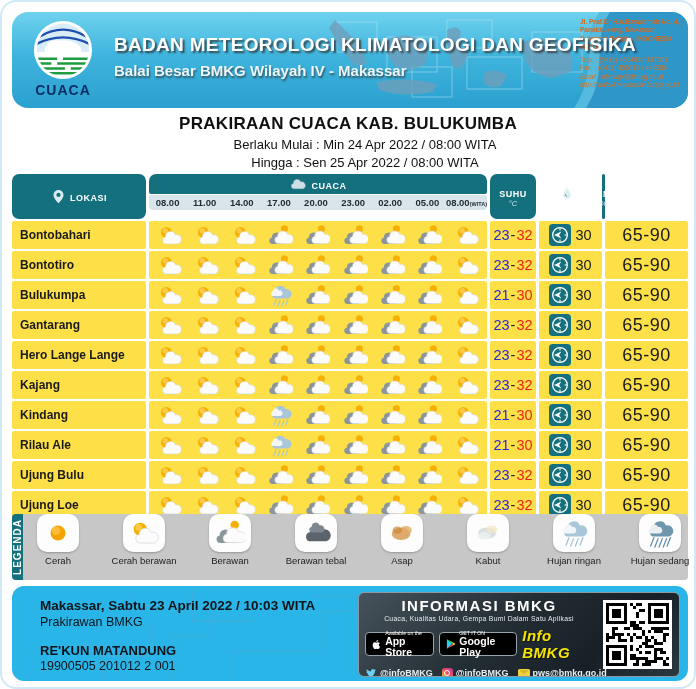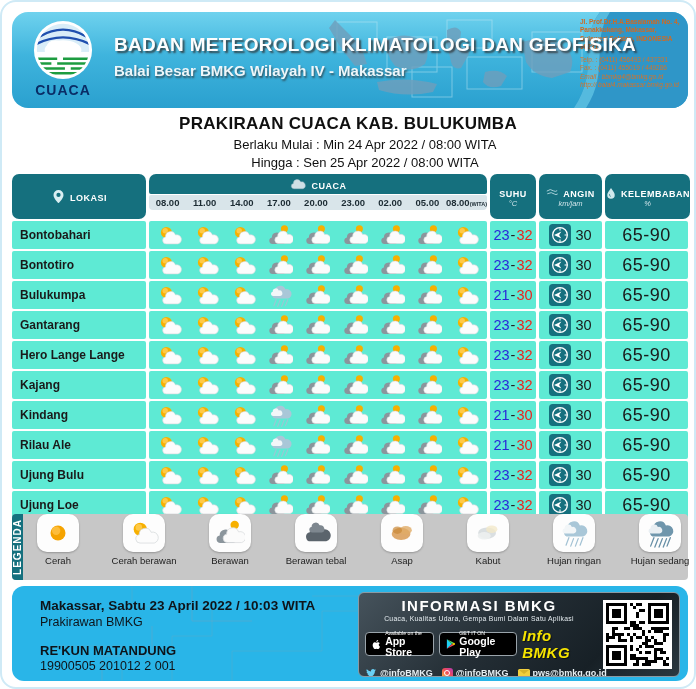--- a/index.html
+++ b/index.html
@@ -35,21 +35,21 @@
         align-items:center;justify-content:center;gap:0;}
   .hbox .lab{font-variant:small-caps;text-transform:lowercase;font-weight:bold;font-size:13px;letter-spacing:.5px;display:flex;align-items:center;gap:4px;}
   .hbox .unit{font-size:7.5px;color:#cde3e8;font-style:italic;margin-top:-1px;}
   .cuaca-col{display:flex;flex-direction:column;gap:1px;}
   .cuaca-top{height:20px;background:#15707e;border-radius:7px 7px 2px 2px;display:flex;align-items:center;justify-content:center;gap:5px;
              color:#fff;font-variant:small-caps;text-transform:lowercase;font-weight:bold;font-size:13px;letter-spacing:.5px;}
   .cuaca-times{height:15px;background:#d9e5ea;border-radius:2px 2px 4px 4px;display:flex;align-items:center;}
   .timecell{flex:1;text-align:center;font-size:9.5px;font-weight:bold;color:#1c2b33;white-space:nowrap;}
   .wita{font-size:5.5px;font-weight:bold;}
   .trow{height:28px;margin-bottom:2px;}
-  .cell{background:#5eead4;border-radius:2px;display:flex;align-items:center;}
+  .cell{background:#fde047;border-radius:2px;display:flex;align-items:center;}
   .cname{font-size:12px;font-weight:bold;color:#1a1a1a;padding-left:8px;}
   .cicons{justify-content:space-around;padding:0 2px;}
   .wicon{width:25px;height:25px;}
   .ctemp{justify-content:center;font-size:14.5px;}
   .tmin{color:#2a28d8;} .tdash{color:#222;margin:0 1px;} .tmax{color:#e8251f;}
   .cwind{justify-content:center;gap:4px;}
   .windicon{width:22px;height:22px;}
   .windval{font-size:14.5px;color:#1a1a1a;}
   .chum{justify-content:center;font-size:18px;color:#1a1a1a;letter-spacing:.5px;}
 
@@ -361,29 +361,20 @@
           </div>
       </div>
       <div></div>
       <div class="hbox">
         <div class="lab">
             <span>Suhu</span>
           </div>
         <div class="unit">°C</div>
       </div>
       <div></div>
-      <div class="hbox">
-        <div class="lab">
-            <svg width="13" height="13">
-              <use href="#sym-swirl"></use>
-            </svg>
-          <span>Angin</span>
-          </div>
-        <div class="unit">km/jam</div>
-      </div>
       <div></div>
       <div class="hbox">
         <div class="lab">
             <svg width="12" height="12">
               <use href="#sym-drop"></use>
             </svg>
           <span>Kelembaban</span>
           </div>
         <div class="unit">%</div>
       </div>

